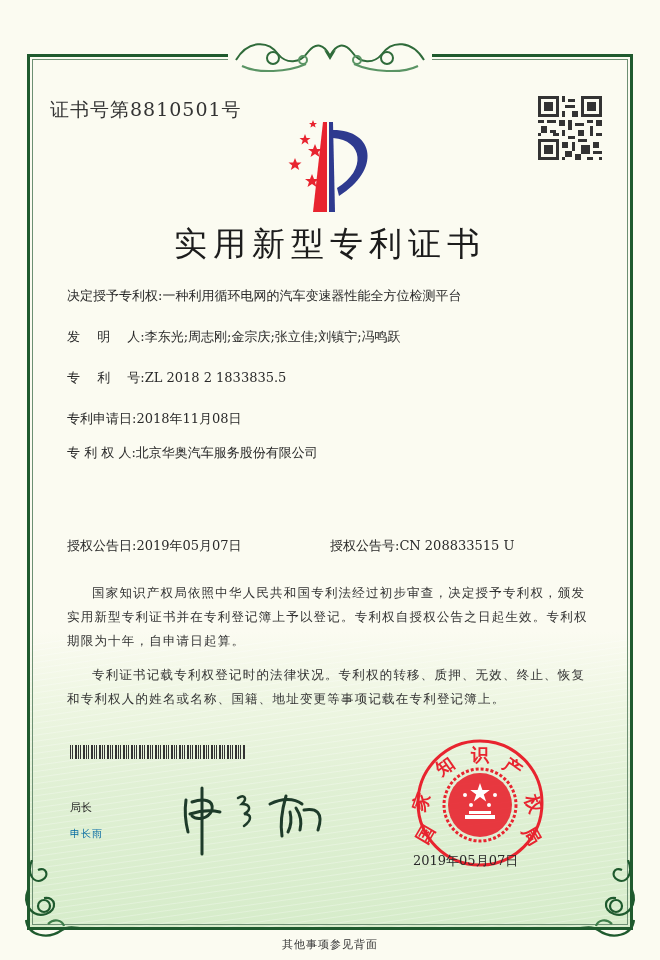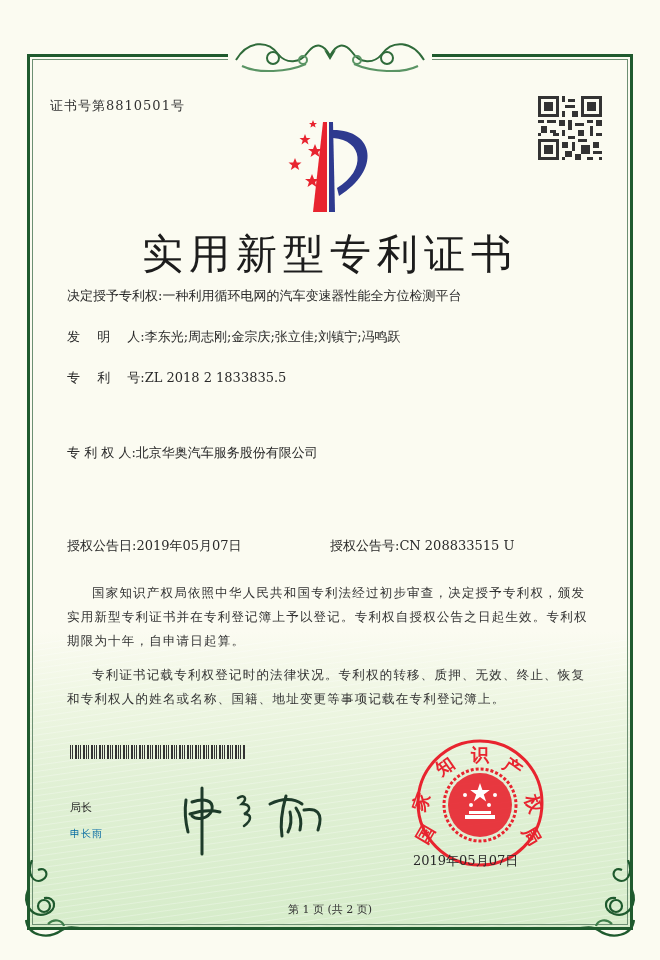--- a/index.html
+++ b/index.html
@@ -31,28 +31,28 @@
   }
   .top-ornament {
     position: absolute; left: 228px; top: 30px; width: 204px; height: 48px;
     background: #fbfbf1;
   }
   .corner { position: absolute; width: 70px; height: 90px; }
   .corner-bl { left: 18px; top: 860px; }
   .corner-br { left: 572px; top: 860px; }
 
   .cert-number {
-    position: absolute; left: 50px; top: 97px; font-size: 13px; letter-spacing: 1px; color: #333;
+    position: absolute; left: 50px; top: 97px; font-size: 19px; letter-spacing: 1px; color: #333;
   }
   .logo { position: absolute; left: 275px; top: 112px; width: 110px; height: 110px; }
   .qr { position: absolute; left: 538px; top: 96px; width: 64px; height: 64px; }
 
   .title {
     position: absolute; left: 0; width: 660px; top: 200px; text-align: center;
-    font-size: 41px; letter-spacing: 6px; color: #1c1c1c; font-weight: normal;
+    font-size: 33px; letter-spacing: 6px; color: #1c1c1c; font-weight: normal;
   }
 
   .field {
     position: absolute; left: 67px; font-size: 13px; color: #2a2a2a; white-space: nowrap;
   }
   .field .label { display: inline-block; }
   .f-name { top: 287px; }
   .f-inventor { top: 328px; }
   .f-patno { top: 369px; }
   .f-appdate { top: 410px; }
@@ -204,20 +204,23 @@
 
   <div class="field f-name">
     <span class="label">决定授予专利权:</span><span>一种利用循环电网的汽车变速器性能全方位检测平台</span>
   </div>
   <div class="field f-inventor">
     <span class="label">发　 明　 人:</span><span>李东光;周志刚;金宗庆;张立佳;刘镇宁;冯鸣跃</span>
   </div>
   <div class="field f-patno">
     <span class="label">专　 利　 号:</span><span>ZL 2018 2 1833835.5</span>
   </div>
+  <div class="field f-appdate">
+    <span class="label">专利申请日:</span><span>2018年11月08日</span>
+  </div>
   <div class="field f-owner">
     <span class="label">专 利 权 人:</span><span>北京华奥汽车服务股份有限公司</span>
   </div>
   <div class="field f-grantdate">
     <span class="label">授权公告日:</span><span>2019年05月07日</span>
   </div>
   <div class="f-grantno">
     <span>授权公告号:</span><span>CN 208833515 U</span>
   </div>
 
@@ -266,14 +269,14 @@
           <circle cx="100" cy="60" r="2"></circle>
         <circle cx="76" cy="70" r="2"></circle>
           <circle cx="94" cy="70" r="2"></circle>
         <rect x="70" y="80" width="30" height="4"></rect>
         <rect x="74" y="76" width="22" height="3"></rect>
       </g>
     </svg>
   </div>
   <div class="seal-date">2019年05月07日</div>
 
-  <div class="page-num">第 1 页 (共 2 页)</div>
+  <div class="footer-note">其他事项参见背面</div>
 </div>
 
 </body></html>

